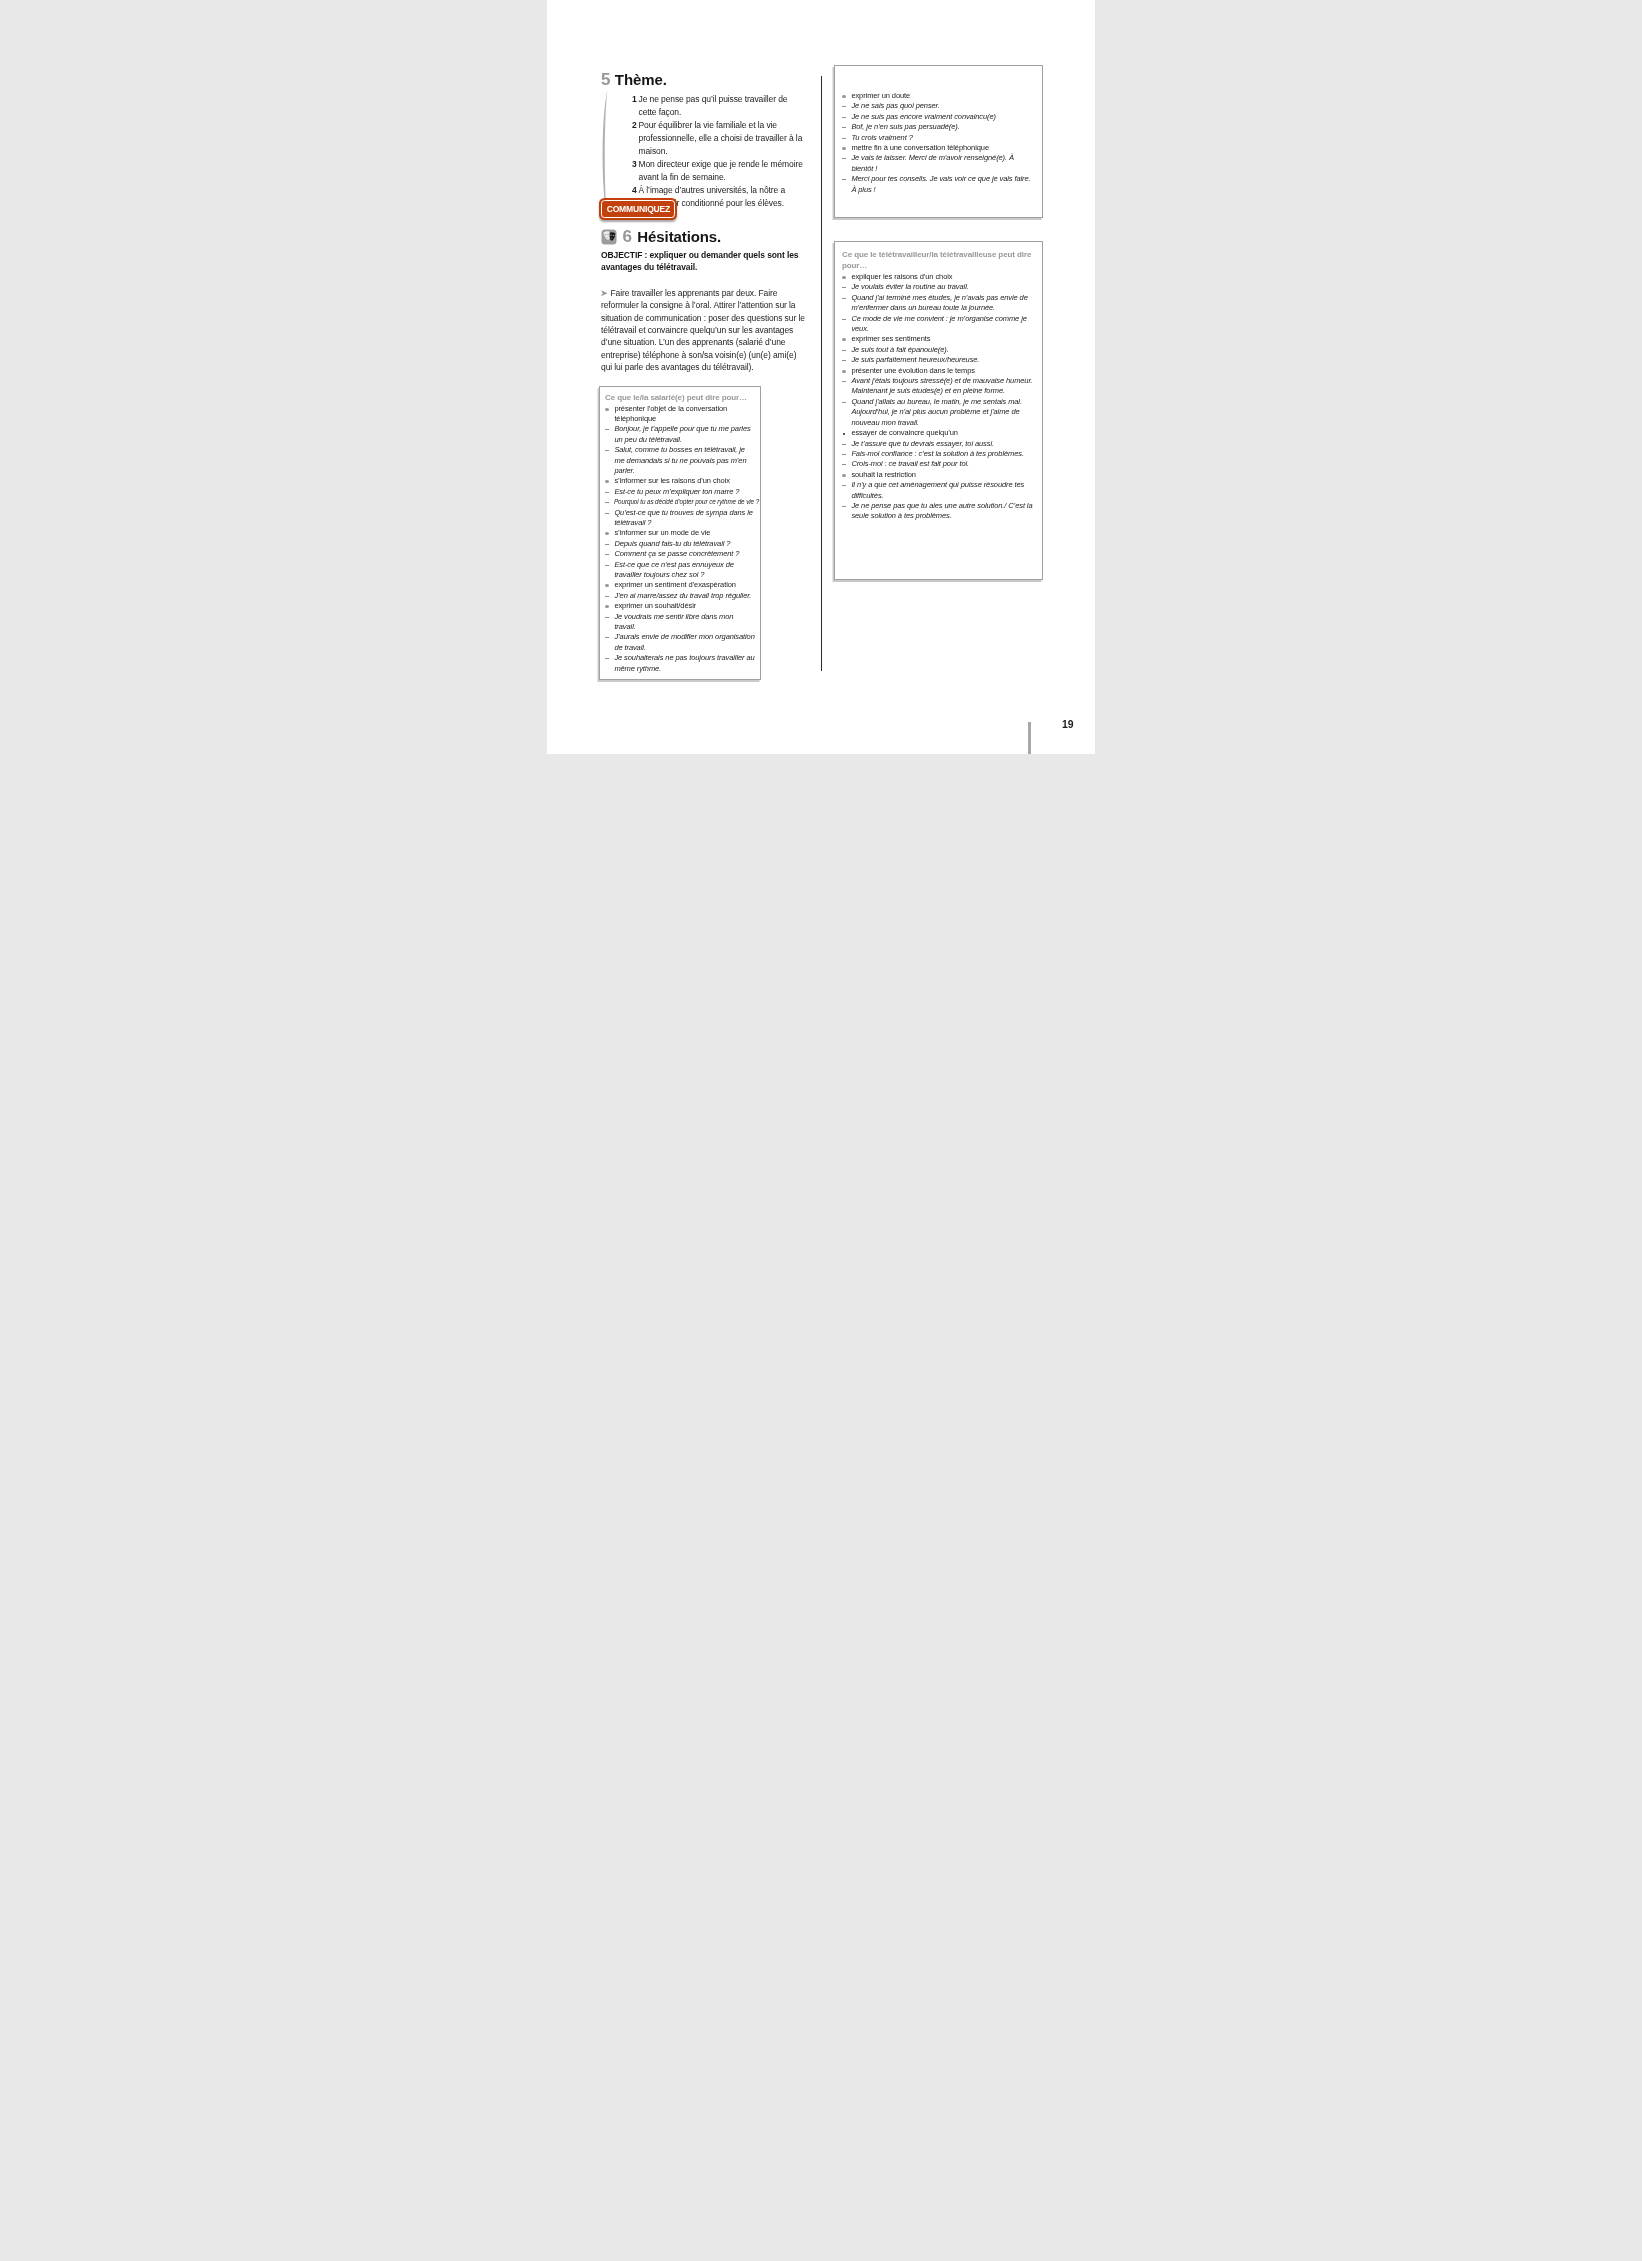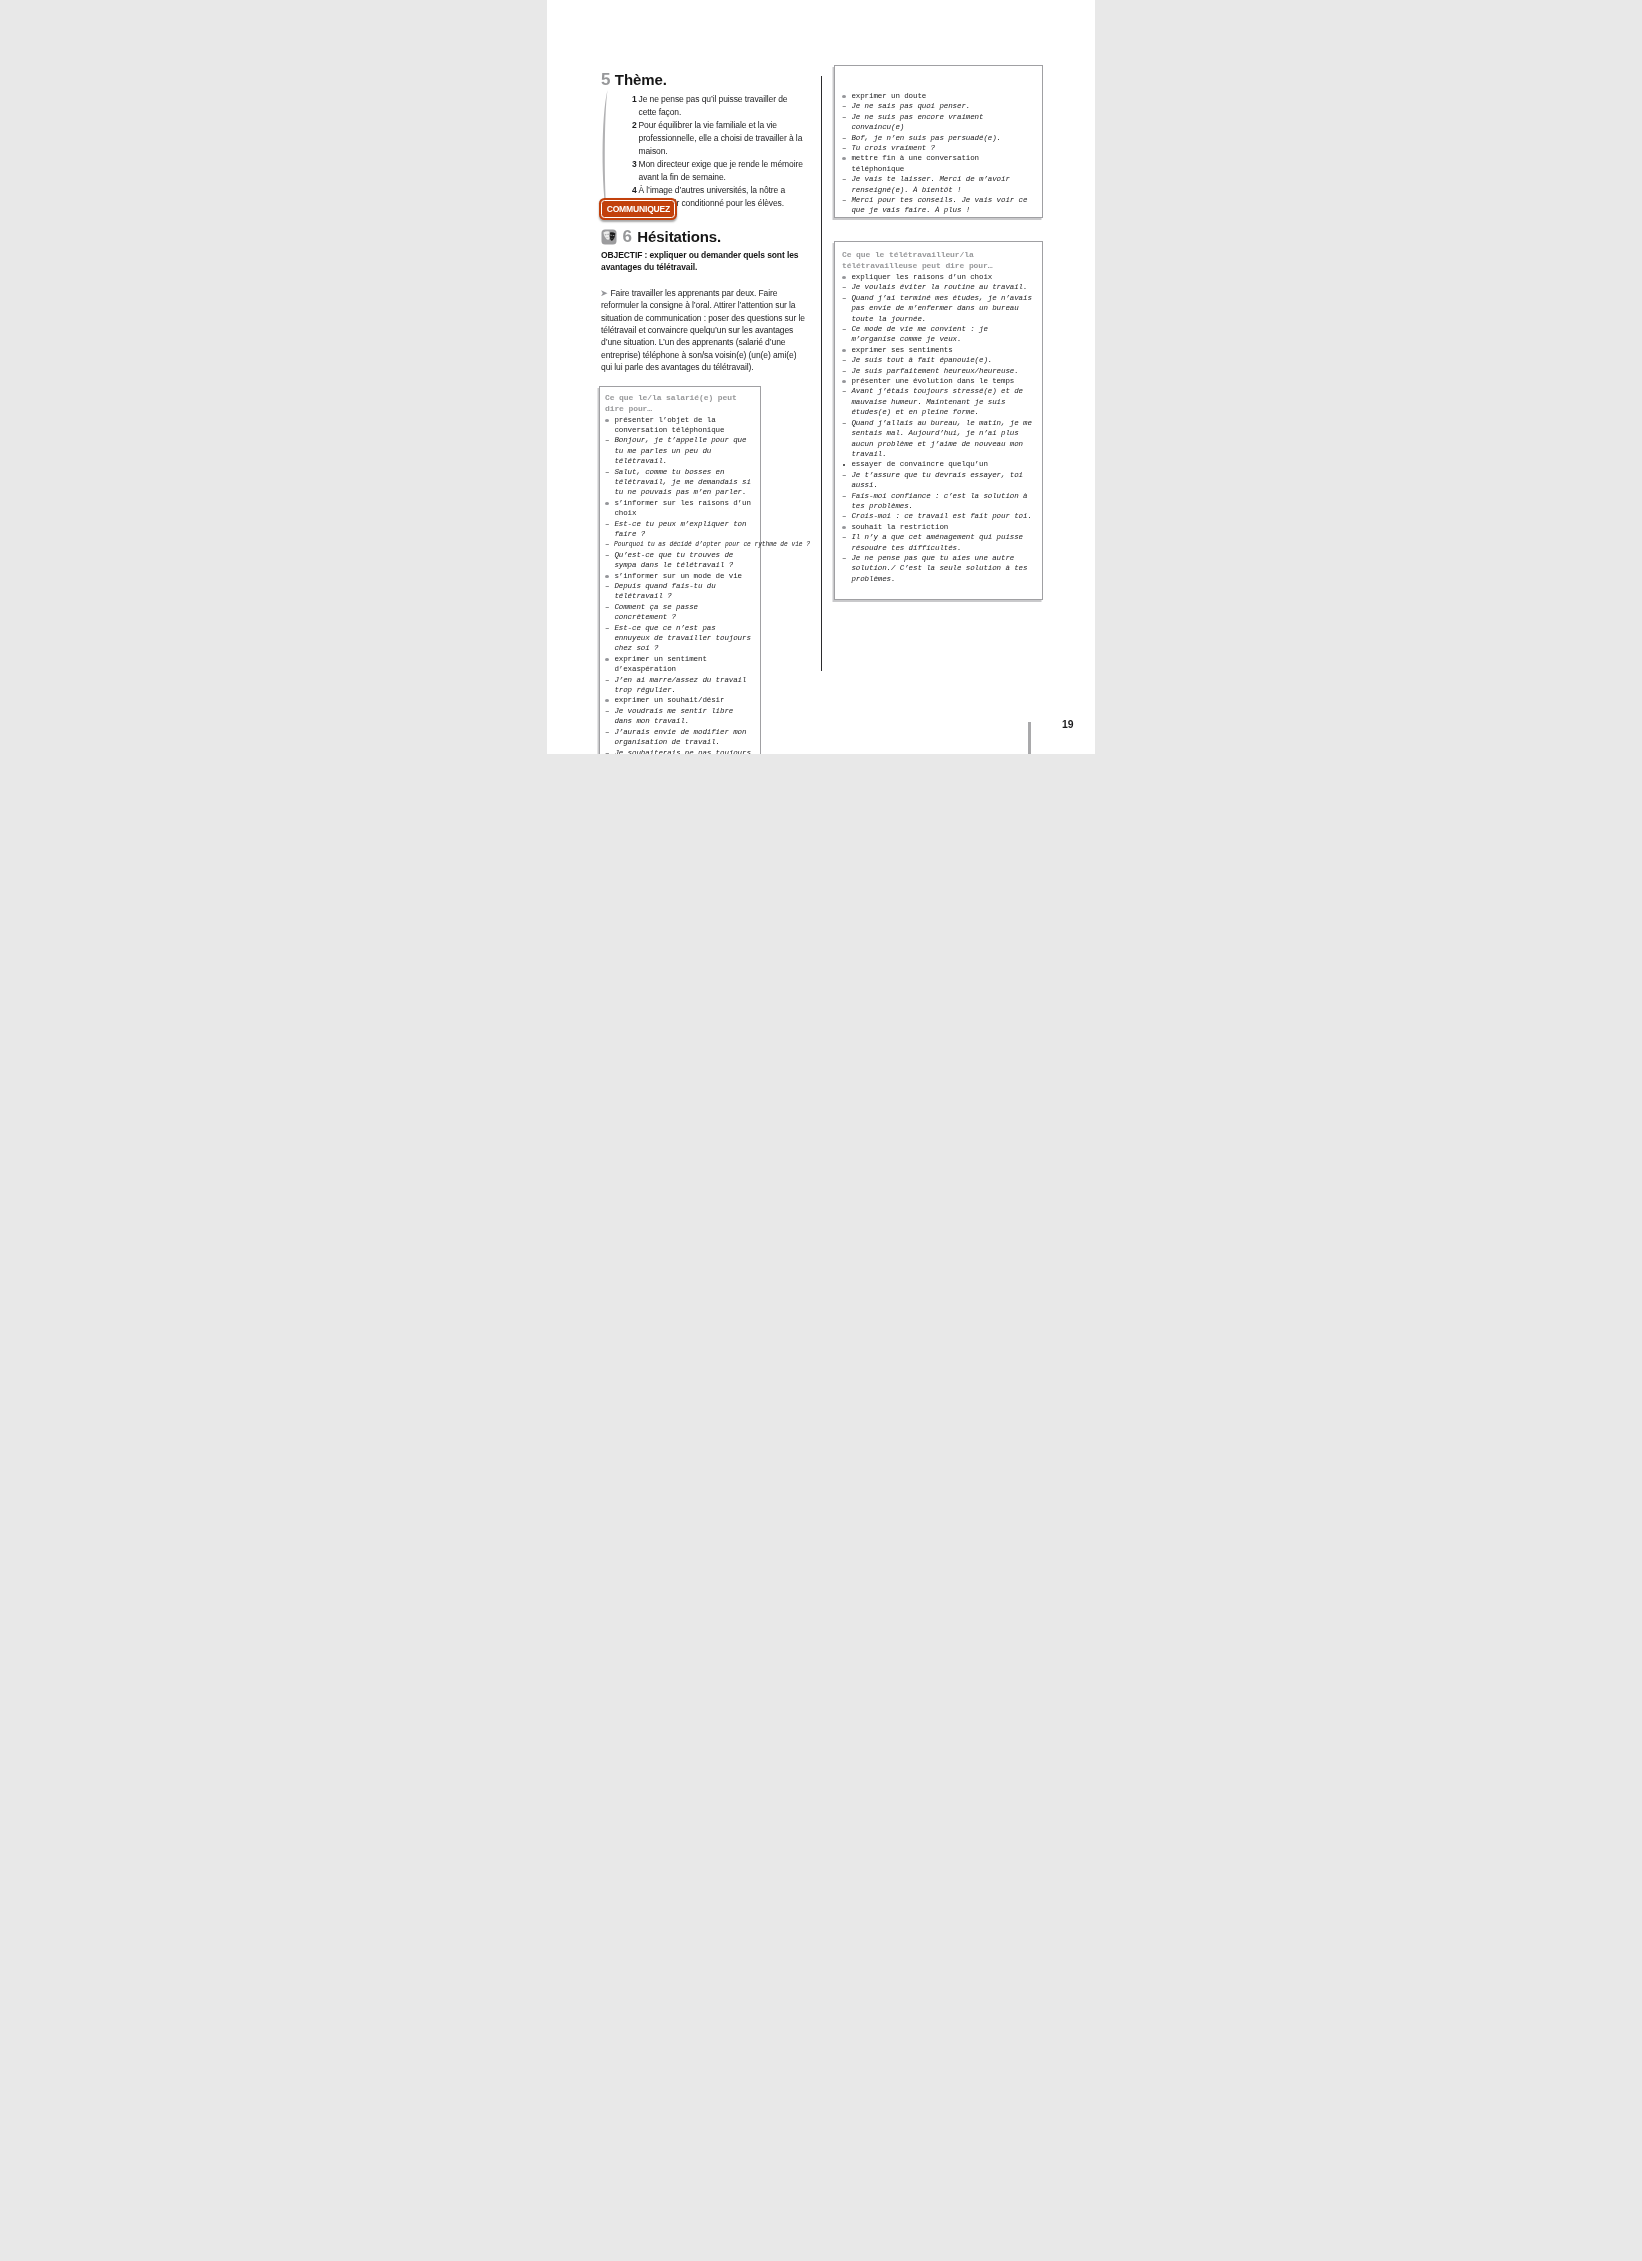--- a/index.html
+++ b/index.html
@@ -42,21 +42,21 @@
   .arrow{
     display:inline-block;width:6.5px;height:6px;background:#95969a;
     clip-path:polygon(0 0,100% 50%,0 100%,28% 50%);
     margin-right:3px;vertical-align:-0.5px;
   }
   
   .box{
     position:absolute;background:#fff;
     border:0.7px solid #a0a0a3;
     box-shadow:-1.5px 2px 0 #c9c9cb;
-    font-size:7.5px;line-height:10.4px;font-family:Liberation Mono, monospace;
+    font-size:7.5px;line-height:10.4px;
   }
   .box-title{font-weight:bold;color:#97989a;font-size:8px;line-height:11px;margin-bottom:1px;}
   .box .li{position:relative;padding-left:9.4px;}
   .box .li .marker{position:absolute;left:0;top:0;}
   .box .li.dash .txt{font-style:italic;}
   .box .li.bullet .marker::before{
     content:"";display:block;width:3.5px;height:3px;border-radius:50%;
     background:#95969a;margin-top:4px;
   }
   .box .li.bullet-black .marker::before{
@@ -132,21 +132,21 @@
     </div>
   </section>
 
   <div class="box" id="box-left">
     <div class="box-title">Ce que le/la salarié(e) peut dire pour…</div>
     <div id="list-salarie">
         <div class="li bullet"><span class="marker"></span><span class="txt">présenter l’objet de la conversation téléphonique</span></div>
         <div class="li dash"><span class="marker">–</span><span class="txt">Bonjour, je t’appelle pour que tu me parles un peu du télétravail.</span></div>
         <div class="li dash"><span class="marker">–</span><span class="txt">Salut, comme tu bosses en télétravail, je me demandais si tu ne pouvais pas m’en parler.</span></div>
         <div class="li bullet"><span class="marker"></span><span class="txt">s’informer sur les raisons d’un choix</span></div>
-        <div class="li dash"><span class="marker">–</span><span class="txt">Est-ce tu peux m’expliquer ton faire ?</span></div>
+        <div class="li dash"><span class="marker">–</span><span class="txt">Est-ce tu peux m’expliquer ton marre ?</span></div>
         <div class="li dash"><span class="marker">–</span><span class="txt">Pourquoi tu as décidé d’opter pour ce rythme de vie ?</span></div>
         <div class="li dash"><span class="marker">–</span><span class="txt">Qu’est-ce que tu trouves de sympa dans le télétravail ?</span></div>
         <div class="li bullet"><span class="marker"></span><span class="txt">s’informer sur un mode de vie</span></div>
         <div class="li dash"><span class="marker">–</span><span class="txt">Depuis quand fais-tu du télétravail ?</span></div>
         <div class="li dash"><span class="marker">–</span><span class="txt">Comment ça se passe concrètement ?</span></div>
         <div class="li dash"><span class="marker">–</span><span class="txt">Est-ce que ce n’est pas ennuyeux de travailler toujours chez soi ?</span></div>
         <div class="li bullet"><span class="marker"></span><span class="txt">exprimer un sentiment d’exaspération</span></div>
         <div class="li dash"><span class="marker">–</span><span class="txt">J’en ai marre/assez du travail trop régulier.</span></div>
         <div class="li bullet"><span class="marker"></span><span class="txt">exprimer un souhait/désir</span></div>
         <div class="li dash"><span class="marker">–</span><span class="txt">Je voudrais me sentir libre dans mon travail.</span></div>

